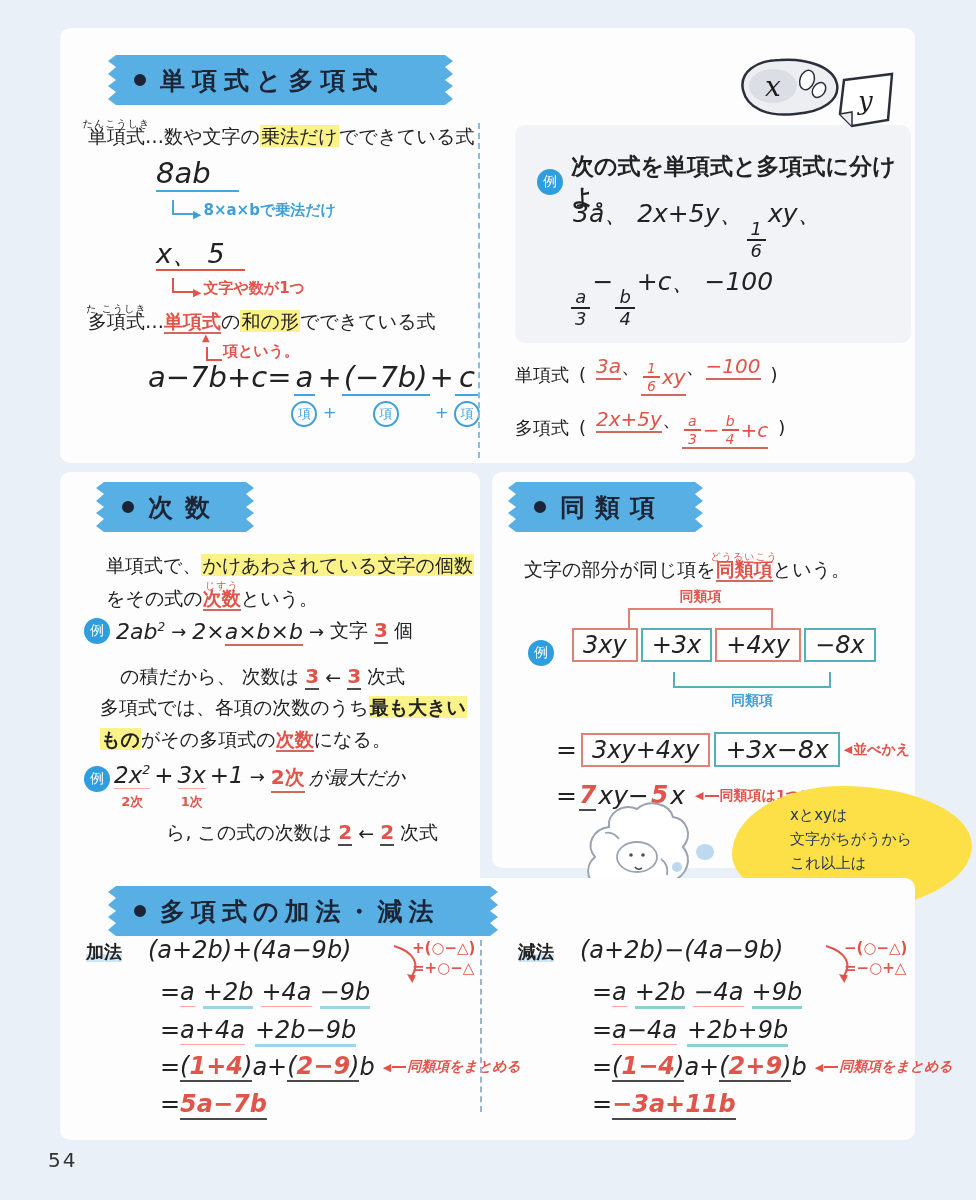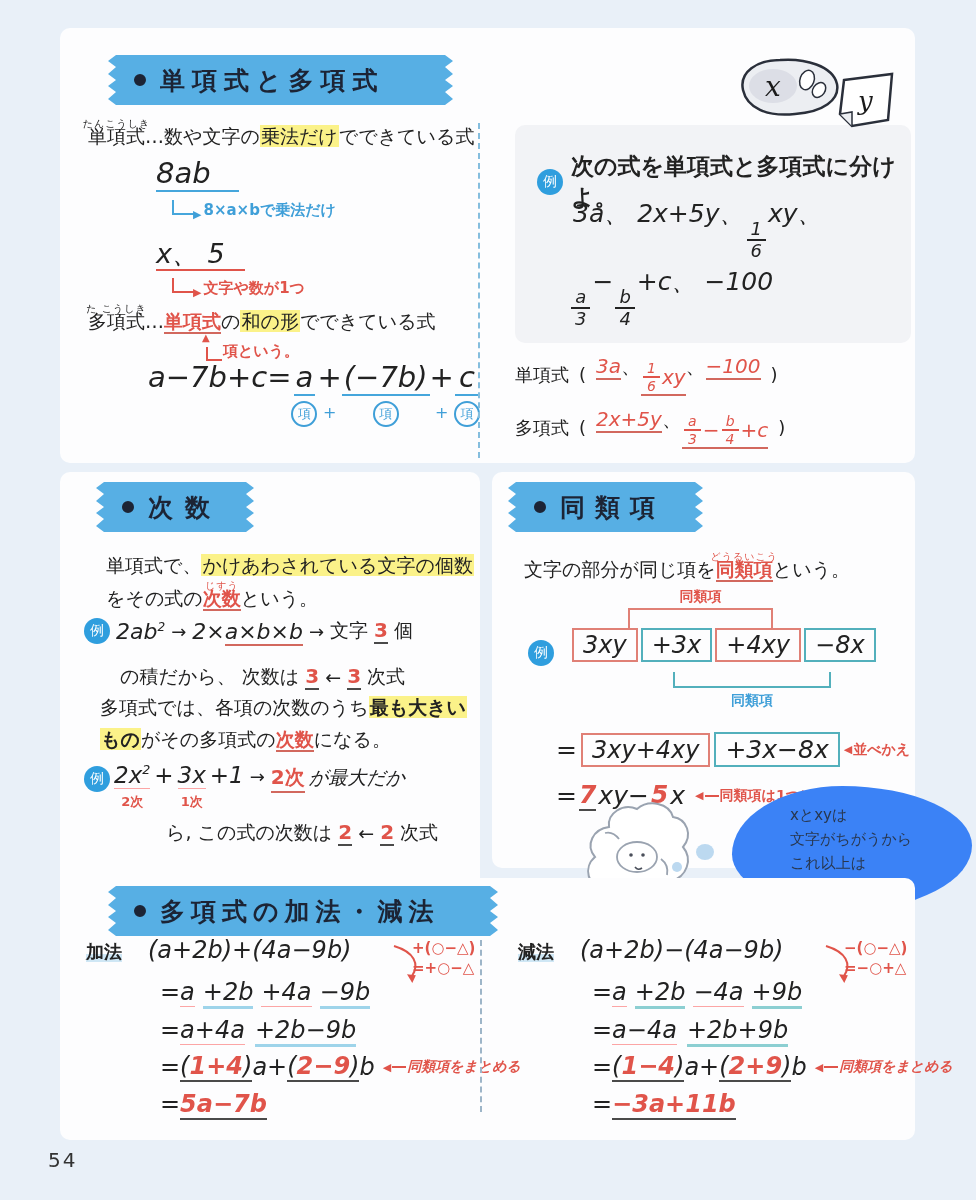--- a/index.html
+++ b/index.html
@@ -58,21 +58,21 @@
   .note-r { color:#e0544a; font-size:15px; font-weight:bold; }
   .arr-note { color:#e0544a; font-size:14px; font-weight:bold; display:inline-flex;
     align-items:center; gap:1px; white-space:nowrap; }
   .hline { display:inline-block; width:14px; border-top:2px solid #e0544a; }
   .tri-l { font-size:11px; }
   .divider { position:absolute; border-left:2px dashed #85bede; width:0; }
   .bx-red { display:inline-block; border:2px solid #e08076; padding:1px 9px; }
   .bx-teal { display:inline-block; border:2px solid #53b0bc; padding:1px 9px; }
   .mline { font-size:24px; white-space:nowrap; }
   sup { font-size:0.55em; }
-  .bubble { position:absolute; background:#3b82f6; color:#28374f;
+  .bubble { position:absolute; background:#fde047; color:#28374f;
     border-radius: 46% 54% 52% 48% / 55% 48% 52% 45%;
     font-size:15px; line-height:24px; padding:17px 20px 0 58px; }
   .bub-dot { position:absolute; background:#bcd9f0; border-radius:50%; }
 </style>
 </head>
 <body>
 
 <div class="panel" style="left:60px; top:28px; width:855px; height:435px;">
 
   <div class="banner" style="left:48px; top:27px; width:345px;">

